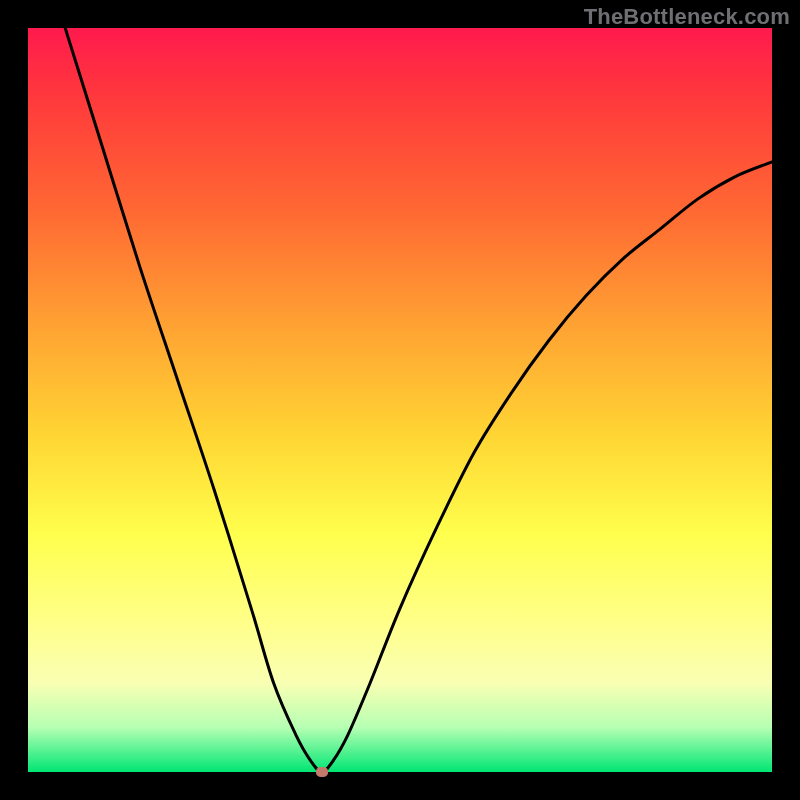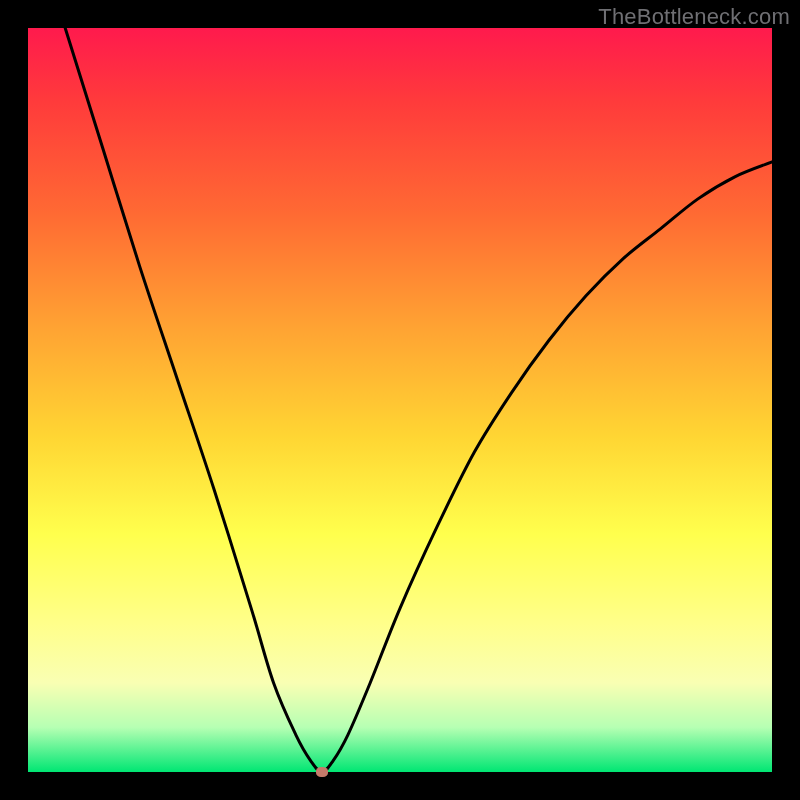--- a/index.html
+++ b/index.html
@@ -37,21 +37,21 @@
       #f9ffb3 88%,
       #b6ffb3 94%,
       #00e673 100%);
   }
   .watermark {
     position: absolute;
     top: 4px;
     right: 10px;
     color: #6f6f73;
     font-size: 22px;
-    font-weight: 400;
+    font-weight: 700;
     letter-spacing: 0.2px;
     z-index: 5;
   }
   svg.curve {
     position: absolute;
     top: 0;
     left: 0;
     width: 744px;
     height: 744px;
   }

